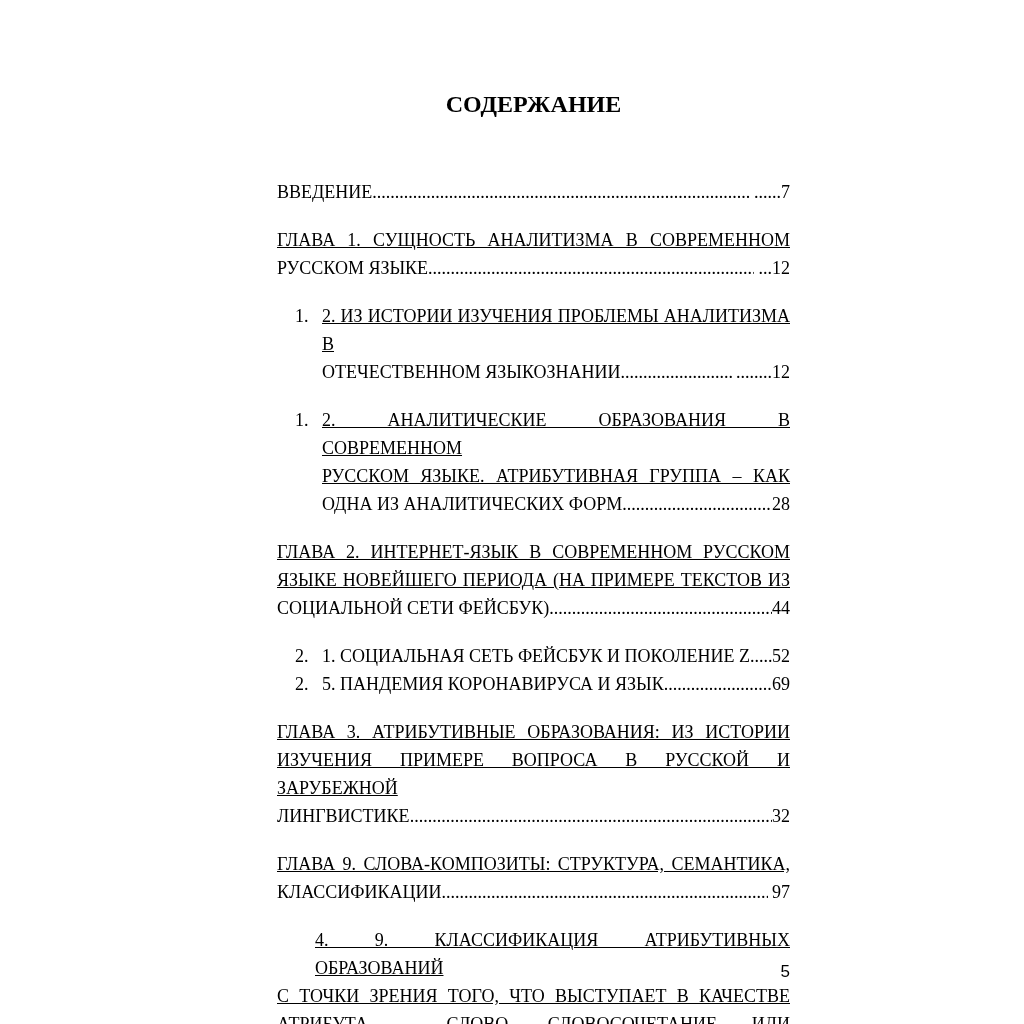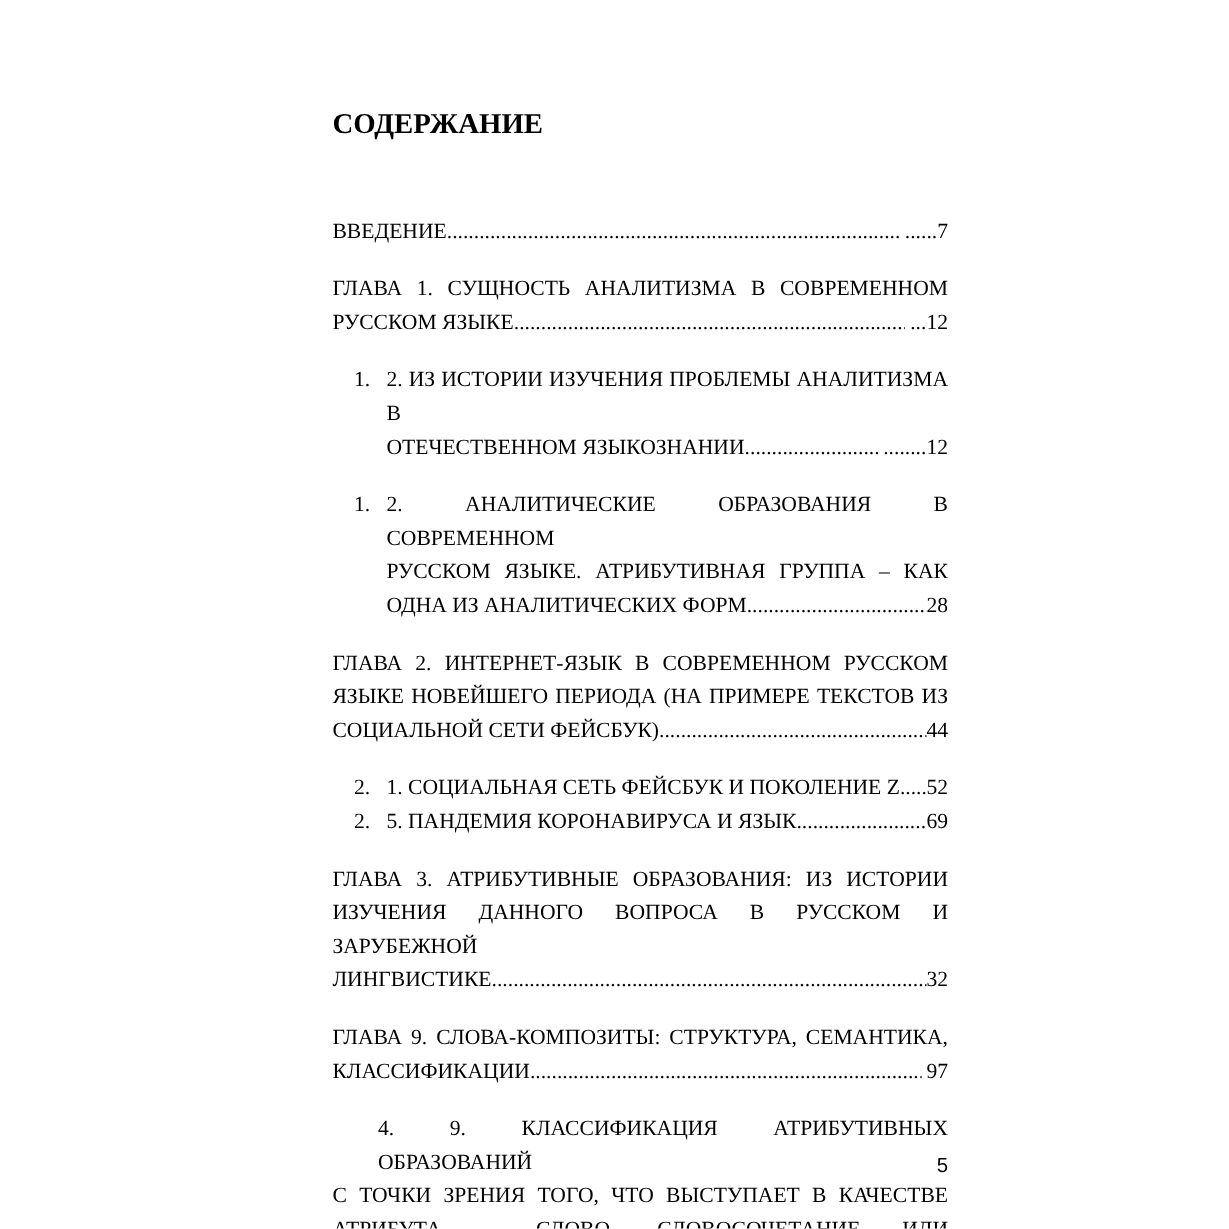--- a/index.html
+++ b/index.html
@@ -20,20 +20,21 @@
     position: absolute;
     left: 277px;
     top: 0;
     width: 513px;
   }
   .doc-title {
     margin-top: 90px;
     font-size: 24px;
     font-weight: bold;
     line-height: 28px;
+    text-align: center;
   }
   .toc {
     margin-top: 60px;
     font-size: 18px;
     line-height: 28px;
   }
   .para {
     margin-top: 20px;
   }
   .para:first-child {
@@ -47,20 +48,21 @@
     padding-left: 45px;
   }
   .para .marker {
     position: absolute;
     left: 18px;
     top: 0;
   }
   .line.j {
     text-align: justify;
     text-align-last: justify;
+    text-decoration: underline;
   }
   .line.fi {
     padding-left: 38px;
   }
   .line.leader {
     display: flex;
     align-items: baseline;
     justify-content: space-between;
   }
   .line.leader .lt,
@@ -152,21 +154,21 @@
           <span class="marker">2.</span>
           <div class="line leader">
             <span class="lt">5. ПАНДЕМИЯ КОРОНАВИРУСА И ЯЗЫК</span>
             <span class="fill">................................................................................................................................................................</span>
             <span class="tail"></span>
             <span class="pg">69</span>
           </div>
         </div>
         <div class="para">
           <div class="line j">ГЛАВА 3. АТРИБУТИВНЫЕ ОБРАЗОВАНИЯ: ИЗ ИСТОРИИ</div>
-          <div class="line j">ИЗУЧЕНИЯ ДАННОГО ВОПРОСА В РУССКОМ И ЗАРУБЕЖНОЙ</div>
+          <div class="line j">ИЗУЧЕНИЯ ПРИМЕРЕ ВОПРОСА В РУССКОЙ И ЗАРУБЕЖНОЙ</div>
           <div class="line leader">
             <span class="lt">ЛИНГВИСТИКЕ</span>
             <span class="fill">................................................................................................................................................................</span>
             <span class="tail"></span>
             <span class="pg">32</span>
           </div>
         </div>
         <div class="para">
           <div class="line j">ГЛАВА 9. СЛОВА-КОМПОЗИТЫ: СТРУКТУРА, СЕМАНТИКА,</div>
           <div class="line leader">

